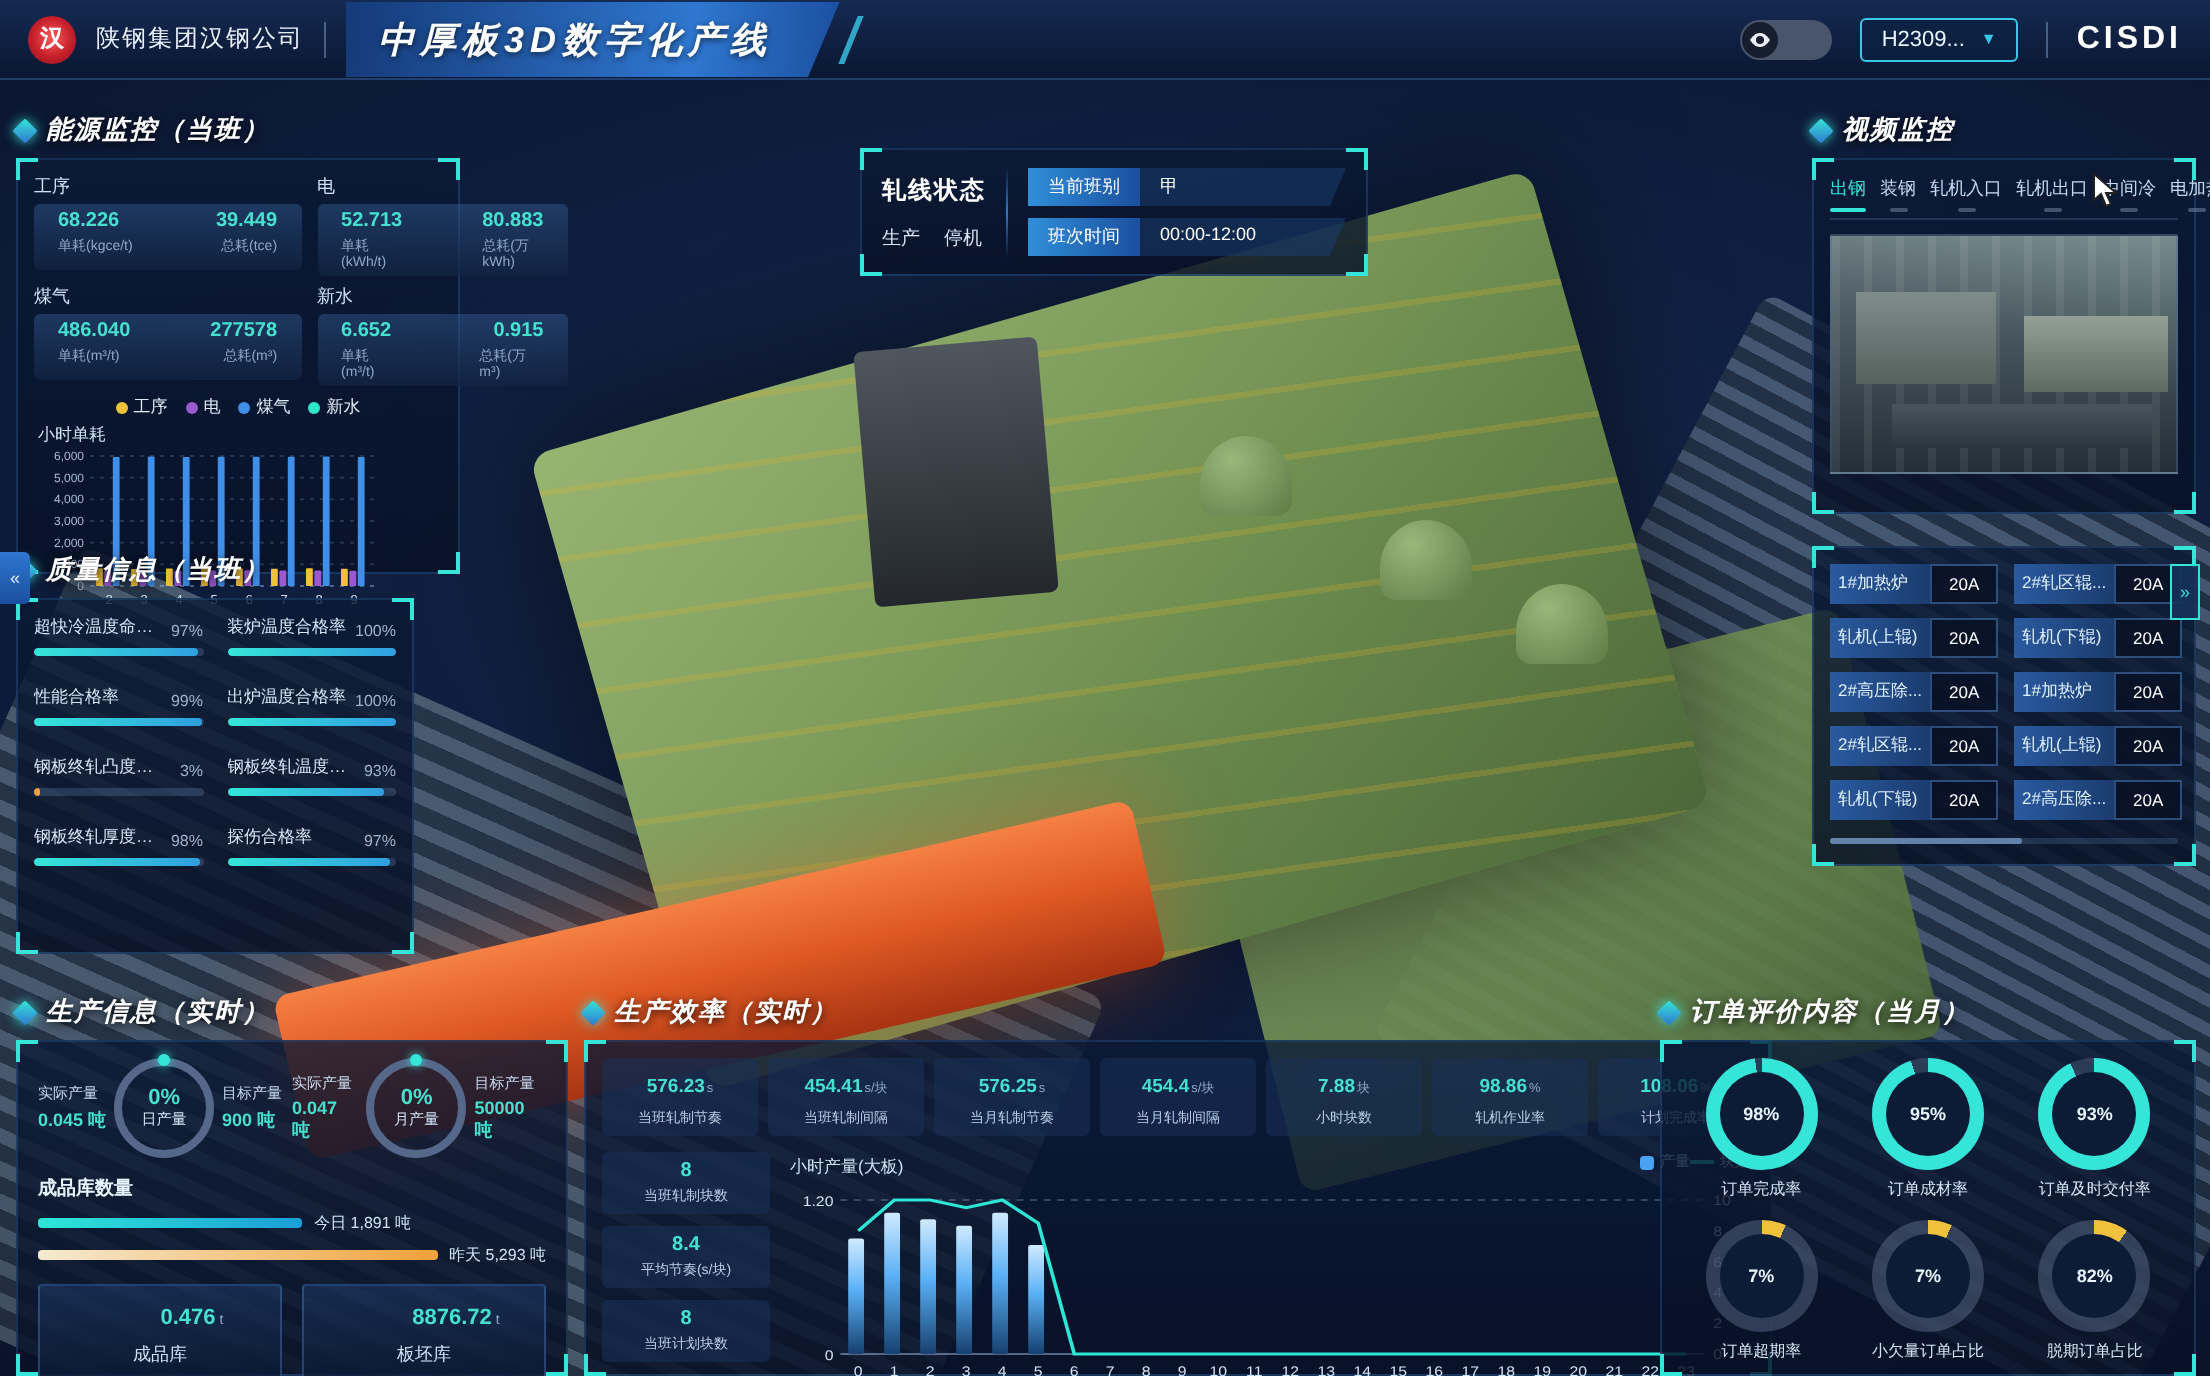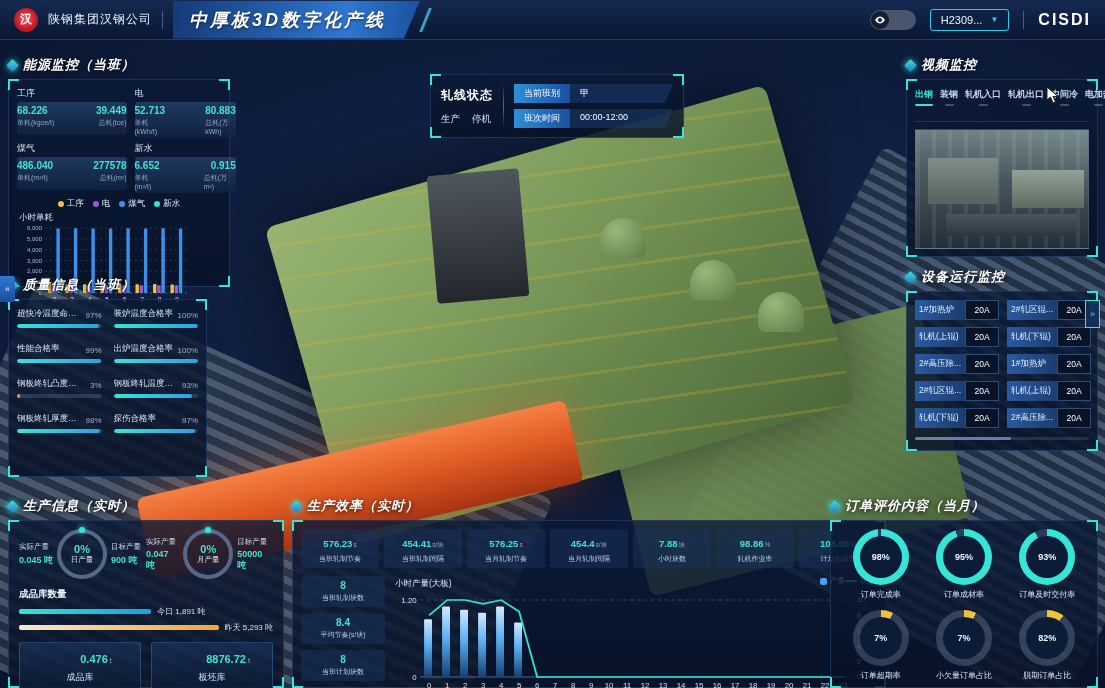--- a/index.html
+++ b/index.html
@@ -75,21 +75,21 @@
   .p-line{left:430px;top:74px;width:254px;}   .p-line .frame{margin-top:0;height:64px;padding:8px 10px;display:flex;gap:10px;align-items:center;}
   .p-video{left:906px;top:56px;width:192px;}  .p-video .frame{height:178px;padding:8px;}
   .p-devices{left:906px;top:268px;width:192px;} .p-devices .frame{height:160px;padding:8px;}
   .p-prodinfo{left:8px;top:497px;width:276px;}  .p-prodinfo .frame{height:168px;padding:8px 10px;}
   .p-prodeff{left:292px;top:497px;width:594px;} .p-prodeff .frame{height:168px;padding:8px;}
   .p-orders{left:830px;top:497px;width:268px;}  .p-orders .frame{height:168px;padding:8px 12px;}
 
   
   .e-grid{display:grid;grid-template-columns:1fr 1fr;gap:3px 8px;}
   .e-name{font-size:9px;color:#cfe3f5;margin:1px 0 2px;}
-  .e-card{display:flex;justify-content:space-between;border-radius:3px;padding:3px 0;min-height:27px;
+  .e-card{display:flex;justify-content:space-between;border-radius:3px;padding:3px 12px;min-height:27px;
     background:linear-gradient(180deg,rgba(62,110,170,.38),rgba(18,36,66,.72));gap:40px;}
   .e-col{display:flex;flex-direction:column;}
   .e-col.r{align-items:flex-end;}
   .e-val{font-size:10px;font-weight:bold;color:#46e0cf;}
   .e-unit{font-size:7px;color:#8fa6c5;margin-top:2px;}
   .legend{display:flex;gap:9px;justify-content:center;margin:5px 0 1px;font-size:8.5px;color:#dfe9f5;}
   .legend .li{display:flex;align-items:center;gap:3px;}
   .dot{width:6px;height:6px;border-radius:50%;}
   .chart-title{font-size:8.5px;color:#cfe3f5;margin:2px 0 0 2px;}
 
@@ -106,21 +106,21 @@
   .ls-title{font-size:12px;font-weight:bold;color:#fff;letter-spacing:1px;}
   .ls-legend{display:flex;gap:12px;margin-top:9px;font-size:9.5px;color:#d6e6f5;}
   .ls-div{width:1px;align-self:stretch;background:linear-gradient(180deg,transparent,#2f77d0,transparent);}
   .ls-right{flex:1;display:flex;flex-direction:column;gap:6px;}
   .badge{display:flex;font-size:9px;cursor:default;}
   .b-label{background:linear-gradient(90deg,#2f8fd8,#1b4f9f);color:#fff;padding:3px 10px;white-space:nowrap;}
   .b-value{flex:1;background:rgba(25,60,110,.55);color:#fff;padding:3px 10px;
     clip-path:polygon(0 0,100% 0,calc(100% - 8px) 100%,0 100%);}
 
   
-  .tabs{display:flex;gap:7px;border-bottom:1px solid rgba(100,140,190,.25);padding-bottom:15px;font-weight:bold;}
+  .tabs{display:flex;gap:7px;border-bottom:1px solid rgba(100,140,190,.25);padding-bottom:3px;}
   .tab{font-size:9px;color:#c6d8ec;white-space:nowrap;cursor:pointer;text-align:center;}
   .tab i{display:block;width:9px;height:2px;background:rgba(150,170,200,.4);margin:3px auto 0;border-radius:1px;}
   .tab.active{color:#35e6d8;}
   .tab.active i{background:#35e6d8;width:100%;}
   .video-feed{margin-top:7px;height:118px;position:relative;overflow:hidden;border:1px solid rgba(90,130,180,.3);
     background:linear-gradient(180deg,#6a7a80 0%,#4c5b62 35%,#39464e 65%,#242f38 100%);}
   .video-feed::before{content:'';position:absolute;inset:0;
     background:repeating-linear-gradient(90deg,rgba(255,255,255,.07) 0 4px,transparent 4px 16px),
                linear-gradient(200deg,rgba(180,220,200,.18) 0%,transparent 45%);}
   .vf-block{position:absolute;background:linear-gradient(180deg,#7e8d8a,#55635f);}
@@ -501,24 +501,20 @@
         <div class="vf-block" style="left:30px;top:84px;width:130px;height:22px;background:linear-gradient(180deg,#49565e,#2b353d);"></div>
       </div>
     <i class="corner c-tl"></i>
         <i class="corner c-tr"></i>
         <i class="corner c-bl"></i>
         <i class="corner c-br"></i>
       </div>
   </section>
 
   <section class="panel p-devices">
-    <div class="p-title">
-      <span class="dmd"></span>
-      <span>设备运行监控</span>
-    </div>
     <div class="frame">
       <div class="collapse-tab">»</div>
       <div class="d-grid" id="deviceGrid">
           <div class="d-cell">
             <span class="d-name">1#加热炉</span>
             <span class="d-val">20A</span>
           </div>
           <div class="d-cell">
             <span class="d-name">2#轧区辊...</span>
             <span class="d-val">20A</span>

